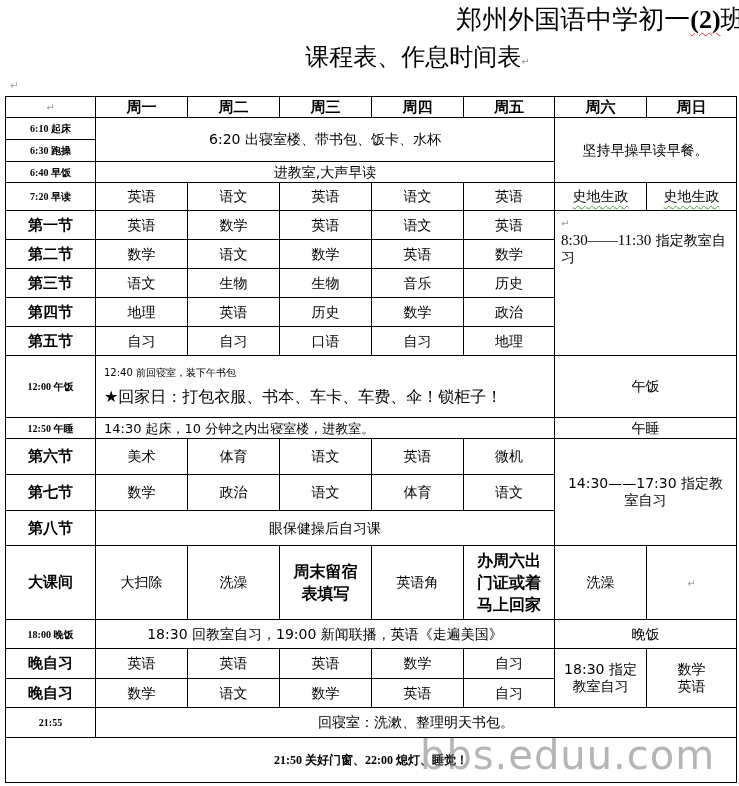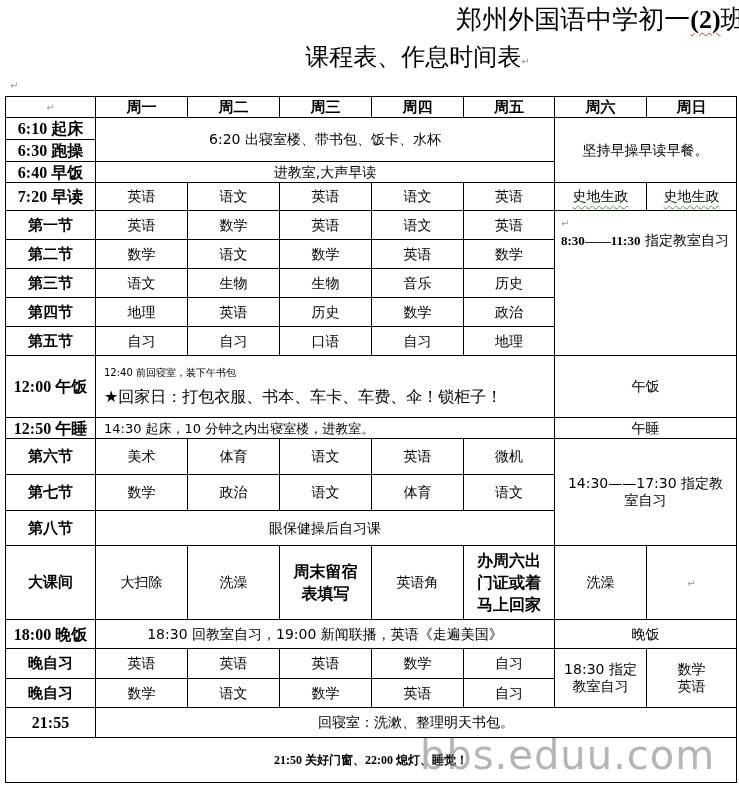--- a/index.html
+++ b/index.html
@@ -9,21 +9,21 @@
             font-family: "DejaVu Serif", "Liberation Serif", serif; font-size: 26px; line-height: 34px; }
   .title2 { position: absolute; left: 0; top: 40px; width: 739px; text-align: center;
             font-family: "DejaVu Sans", sans-serif; font-size: 24px; line-height: 34px; margin-left: 48px; }
   .title1 .num { font-weight: bold; font-family: "Liberation Serif", serif; }
   .squiggle { text-decoration: underline wavy #d33; text-decoration-thickness: 1px; text-underline-offset: 4px; }
   .mark { color: #9a9a9a; font-size: 10px; }
   .pre-mark { position: absolute; left: 10px; top: 80px; }
 
   table { position: absolute; left: 5px; top: 96px; border-collapse: collapse; table-layout: fixed; width: 731px; }
   td { border: 1px solid #000; text-align: center; vertical-align: middle; padding: 0; font-size: 14px; line-height: 17px; overflow: hidden; }
-  td.lab { font-family: "Liberation Serif", "DejaVu Serif", serif; font-weight: bold; font-size: 16px; }
+  td.lab { font-family: "Liberation Serif", "DejaVu Serif", serif; font-weight: bold; font-size: 10px; }
   td.hd { font-weight: bold; font-size: 15px; }
   td.left { text-align: left; padding-left: 8px; }
   td.big { font-weight: bold; font-size: 16px; line-height: 22px; }
   .bolder { font-weight: normal; font-size: 16px; }
   .serif { font-family: "Liberation Serif", "DejaVu Serif", serif; }
   td.topleft { vertical-align: top; text-align: left; padding: 4px 6px; }
   .final { font-weight: bold; font-size: 12px; font-family: Liberation Serif, serif; }
   .watermark { position: absolute; left: 420px; top: 732px; font-size: 40px; color: rgba(120,120,120,0.55);
                font-family: "DejaVu Sans", sans-serif; letter-spacing: 1px; }
 </style>
@@ -87,21 +87,21 @@
 
   <tr style="height:29px">
     <td class="hd">第一节</td>
     <td>英语</td>
     <td>数学</td>
     <td>英语</td>
     <td>语文</td>
     <td>英语</td>
     <td colspan="2" rowspan="5" class="topleft">
       <div class="mark">↵</div>
-      <span class="serif" style="font-weight:bold;font-size:13px">8:30——11:30</span>
+      <span class="serif" style="font-weight:normal;font-size:15px">8:30——11:30</span>
       <span>指定教室自习</span>
     </td>
   </tr>
   <tr style="height:29px">
     <td class="hd">第二节</td>
     <td>数学</td>
     <td>语文</td>
     <td>数学</td>
     <td>英语</td>
     <td>数学</td>

